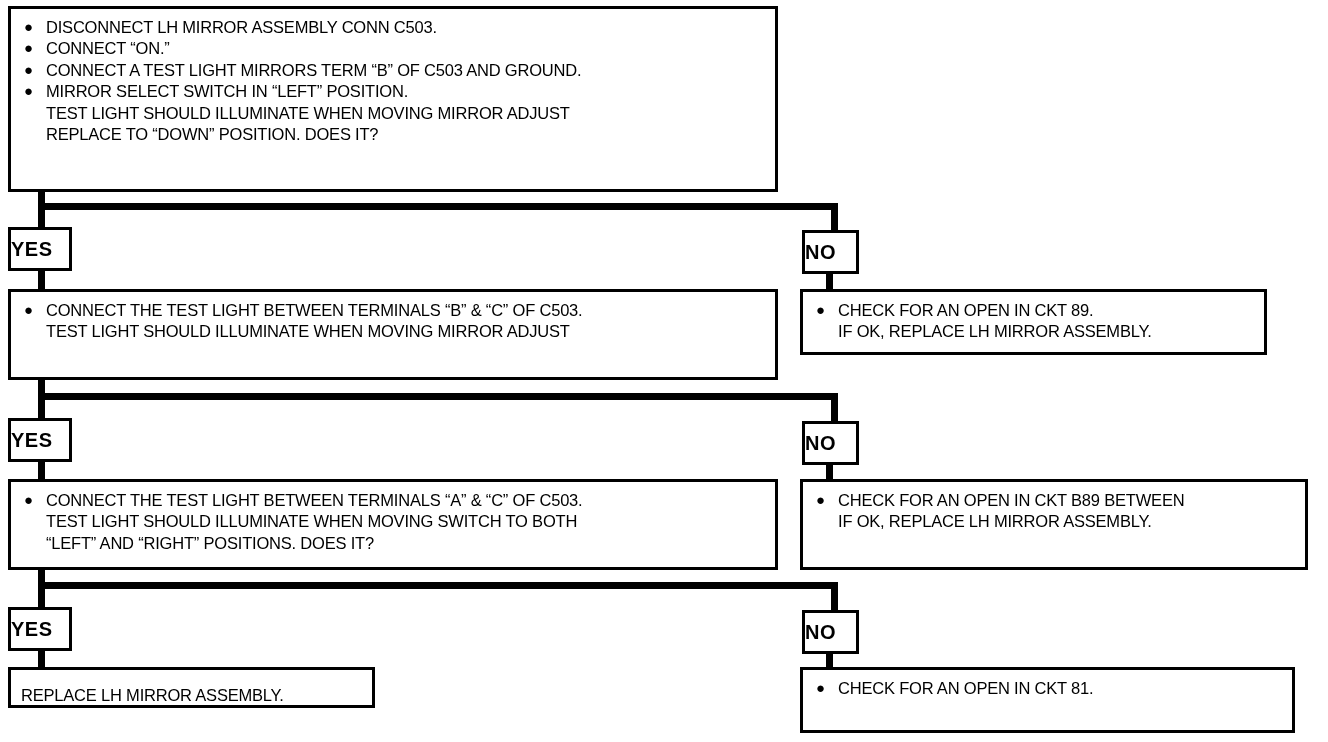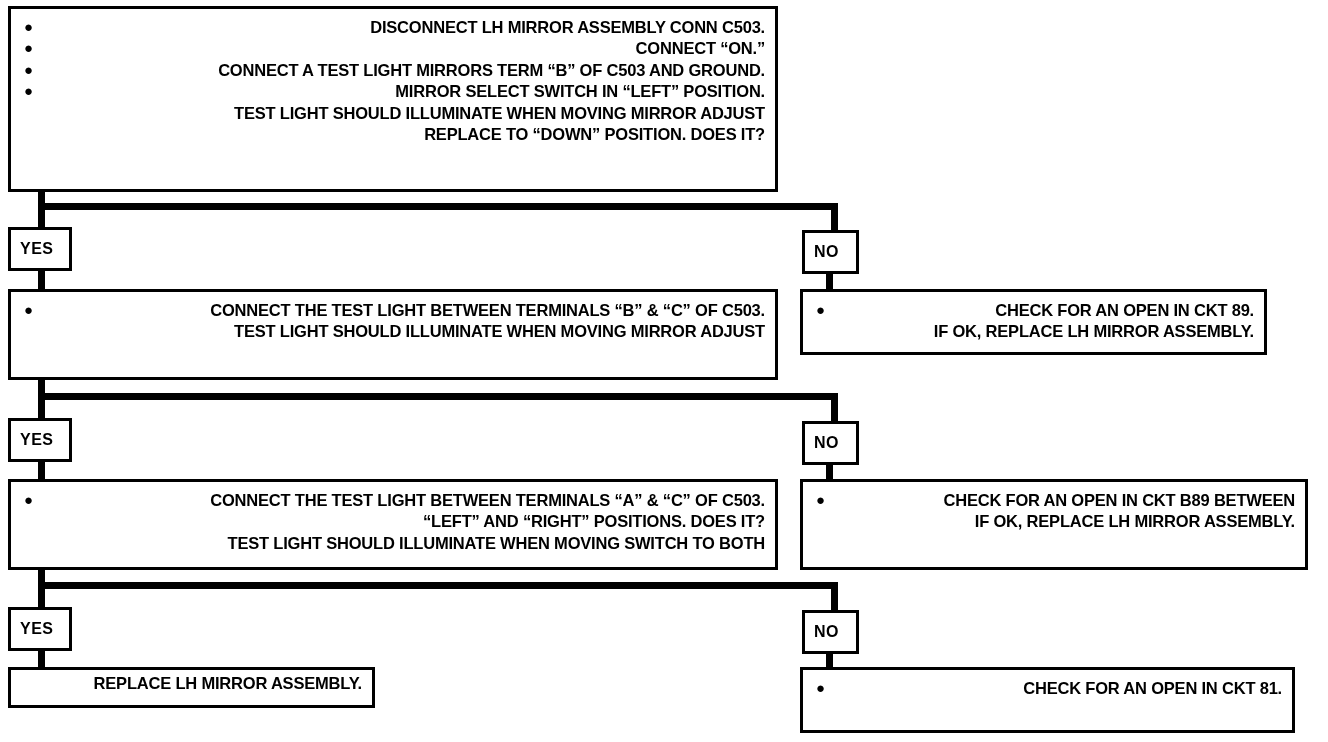--- a/index.html
+++ b/index.html
@@ -46,49 +46,48 @@
     color: #000;
     text-align: left;
     padding-left: 3px;
   }
   .bullet.blank {
     color: transparent;
   }
   .ltext {
     flex: 1 1 auto;
     font-family: "Liberation Sans", sans-serif;
-    font-weight: bold;
+    font-weight: normal;
     font-size: 16.5px;
     letter-spacing: -0.2px;
     color: #000;
     white-space: nowrap;
     line-height: 1.30;
-    text-align: right;
   }
   .nobullet .ltext {
     font-size: 16.5px;
   }
 
   
   .chip {
     position: absolute;
     box-sizing: border-box;
     border: 3px solid #000;
     background: #fff;
     z-index: 4;
     display: flex;
     align-items: center;
     justify-content: flex-start;
   }
   .chip span {
     font-family: "Liberation Sans", sans-serif;
     font-weight: bold;
-    font-size: 16px;
+    font-size: 20px;
     letter-spacing: 0.5px;
-    padding-left: 9px;
+    padding-left: 0;
     color: #000;
   }
 
   
   .conn {
     position: absolute;
     background: #000;
     z-index: 2;
   }
 </style>
@@ -183,25 +182,25 @@
   <div class="conn" style="left:826px; top:465px; width:7px; height:16px;"></div>
 
   <div class="box" style="left:8px; top:479px; width:770px; height:91px;">
     <div class="box-inner">
         <div class="line">
           <span class="bullet">●</span>
           <span class="ltext">CONNECT THE TEST LIGHT BETWEEN TERMINALS “A” &amp; “C” OF C503.</span>
         </div>
         <div class="line">
           <span class="bullet blank">●</span>
+          <span class="ltext">TEST LIGHT SHOULD ILLUMINATE WHEN MOVING SWITCH TO BOTH</span>
+        </div>
+        <div class="line">
+          <span class="bullet blank">●</span>
           <span class="ltext">“LEFT” AND “RIGHT” POSITIONS.  DOES IT?</span>
-        </div>
-        <div class="line">
-          <span class="bullet blank">●</span>
-          <span class="ltext">TEST LIGHT SHOULD ILLUMINATE WHEN MOVING SWITCH TO BOTH</span>
         </div>
       </div>
   </div>
 
   <div class="box" style="left:800px; top:479px; width:508px; height:91px;">
     <div class="box-inner">
         <div class="line">
           <span class="bullet">●</span>
           <span class="ltext">CHECK FOR AN OPEN IN CKT B89 BETWEEN</span>
         </div>
@@ -221,21 +220,21 @@
     <span>YES</span>
   </div>
   <div class="chip" style="left:802px; top:610px; width:57px; height:44px;">
     <span>NO</span>
   </div>
 
   <div class="conn" style="left:38px; top:651px; width:7px; height:18px;"></div>
   <div class="conn" style="left:826px; top:654px; width:7px; height:15px;"></div>
 
   <div class="box" style="left:8px; top:667px; width:367px; height:41px;">
-    <div class="box-inner nobullet" style="padding:3px 10px 6px 10px;">
+    <div class="box-inner nobullet" style="padding:15px 10px 6px 10px;">
         <div class="line">
           <span class="ltext">REPLACE LH MIRROR ASSEMBLY.</span>
         </div>
       </div>
   </div>
 
   <div class="box" style="left:800px; top:667px; width:495px; height:66px;">
     <div class="box-inner">
         <div class="line">
           <span class="bullet">●</span>

